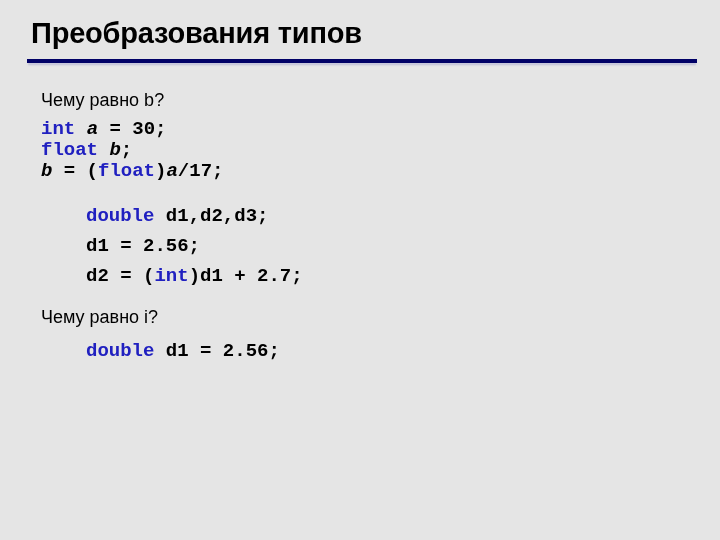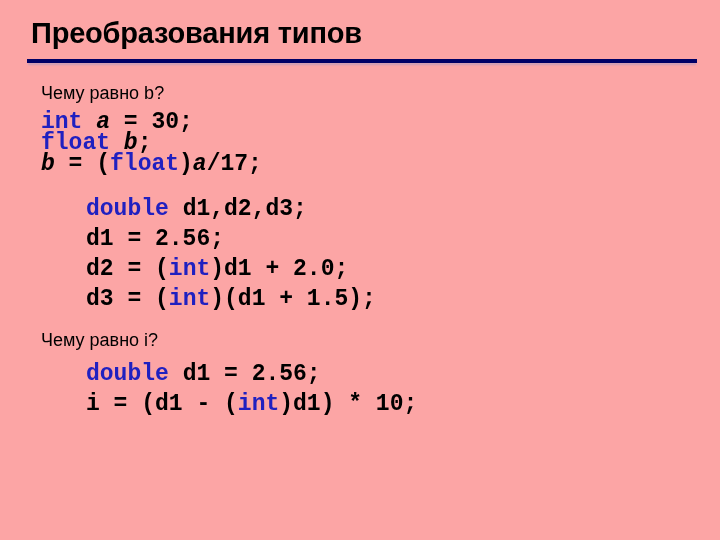--- a/index.html
+++ b/index.html
@@ -11,21 +11,21 @@
     width: 720px;
     height: 540px;
     overflow: hidden;
     font-family: "Liberation Sans", sans-serif;
     -webkit-font-smoothing: antialiased;
   }
   .slide {
     position: relative;
     width: 720px;
     height: 540px;
-    background: #fca5a5;
+    background: #e5e5e5;
   }
 
   
   .title {
     position: absolute;
     left: 31px;
     top: 16px;
     font-family: "Liberation Sans", sans-serif;
     font-size: 29px;
     font-weight: bold;
@@ -41,36 +41,36 @@
     width: 670px;
     height: 4px;
     background: #000066;
     box-shadow: 0 3px 2px -1px rgba(150,150,200,0.55);
   }
 
   
   .body {
     position: absolute;
     left: 41px;
-    top: 82px;
+    top: 89px;
     width: 660px;
   }
 
   .question {
     font-family: "Liberation Sans", sans-serif;
     font-size: 18px;
     font-weight: normal;
     color: #000000;
     line-height: 23px;
     white-space: pre;
   }
 
   .code {
     font-family: "Liberation Mono", "DejaVu Sans Mono", monospace;
-    font-size: 23px;
+    font-size: 19px;
     font-weight: bold;
     color: #000000;
     white-space: pre;
   }
   .code.tight { line-height: 21px; }
   .code.loose { line-height: 30px; margin-left: 45px; }
 
   .kw   { color: #2020c0; }
   .ital { font-style: italic; }
 
@@ -92,25 +92,25 @@
     <div>
       <div class="question">Чему равно b?</div>
       <div class="gap-sm"></div>
       <div class="code tight"><div><span class="kw">int</span><span> </span><span class="ital">a</span><span> = 30;</span></div><div><span class="kw">float</span><span> </span><span class="ital">b</span><span>;</span></div><div><span class="ital">b</span><span> = (</span><span class="kw">float</span><span>)</span><span class="ital">a</span><span>/17;</span></div></div>
     </div>
 
     <div class="gap-md"></div>
 
     <div>
       <div class="gap-sm"></div>
-      <div class="code loose"><div><span class="kw">double</span><span> d1,d2,d3;</span></div><div><span>d1 = 2.56;</span></div><div><span>d2 = (</span><span class="kw">int</span><span>)d1 + 2.0;</span></div><div><span>d3 = (</span><span class="kw">int</span><span>)(d1 + 1.5);</span></div></div>
+      <div class="code loose"><div><span class="kw">double</span><span> d1,d2,d3;</span></div><div><span>d1 = 2.56;</span></div><div><span>d2 = (</span><span class="kw">int</span><span>)d1 + 2.7;</span></div></div>
     </div>
 
     <div class="gap-lg"></div>
 
     <div>
       <div class="question">Чему равно i?</div>
       <div class="gap-sm"></div>
-      <div class="code loose"><div><span class="kw">double</span><span> d1 = 2.56;</span></div><div><span>i = (d1 - (</span><span class="kw">int</span><span>)d1) * 10;</span></div></div>
+      <div class="code loose"><div><span class="kw">double</span><span> d1 = 2.56;</span></div></div>
     </div>
 
   </div>
 </div>
 
 </body></html>

